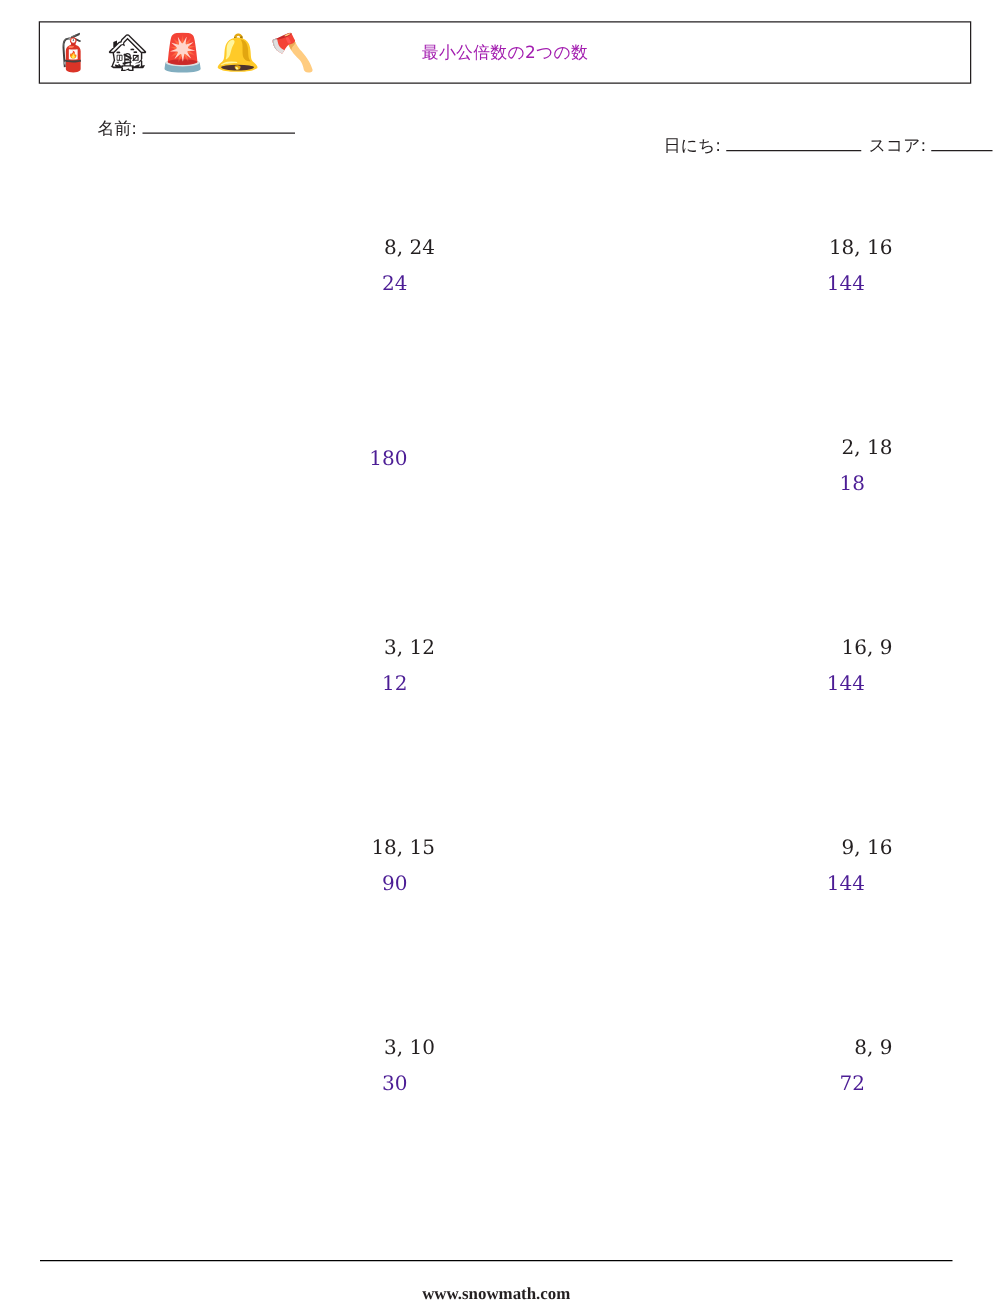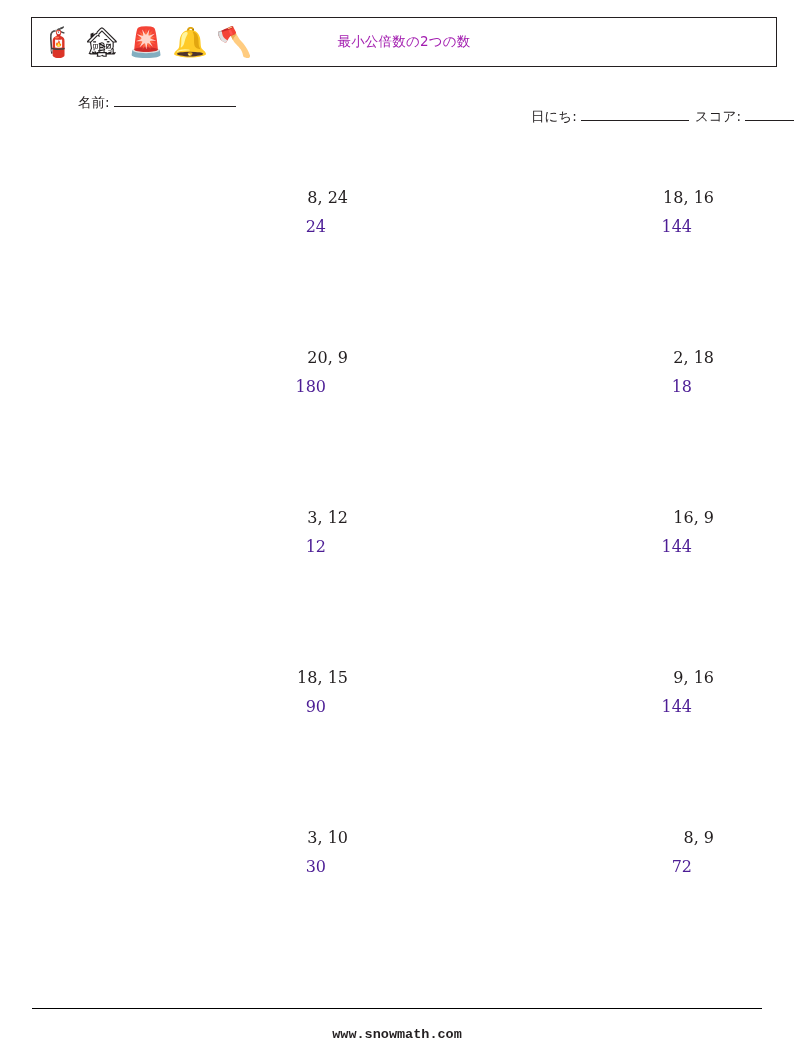--- a/index.html
+++ b/index.html
@@ -139,21 +139,21 @@
   }
   .footer-text {
     position: absolute;
     left: 0;
     top: 1027px;
     width: 794px;
     text-align: center;
     font-size: 13.5px;
     font-weight: bold;
     color: #231f20;
-    font-family: Liberation Mono, monospace;
+    font-family: Liberation Serif, serif;
   }
 </style>
 </head>
 <body>
 
 <div class="header-box">
   <div class="icon-strip">
     <span class="emoji">🧯</span>
     <span class="emoji">🏚</span>
     <span class="emoji">🚨</span>
@@ -181,21 +181,20 @@
       <div class="answer">24</div>
     </div>
     <div class="cell right">
       <div class="pair">18, 16</div>
       <div class="answer">144</div>
     </div>
   </div>
 
   <div class="prow">
     <div class="cell left">
-      <div class="pair">20, 9</div>
       <div class="answer">180</div>
     </div>
     <div class="cell right">
       <div class="pair">2, 18</div>
       <div class="answer">18</div>
     </div>
   </div>
 
   <div class="prow">
     <div class="cell left">

